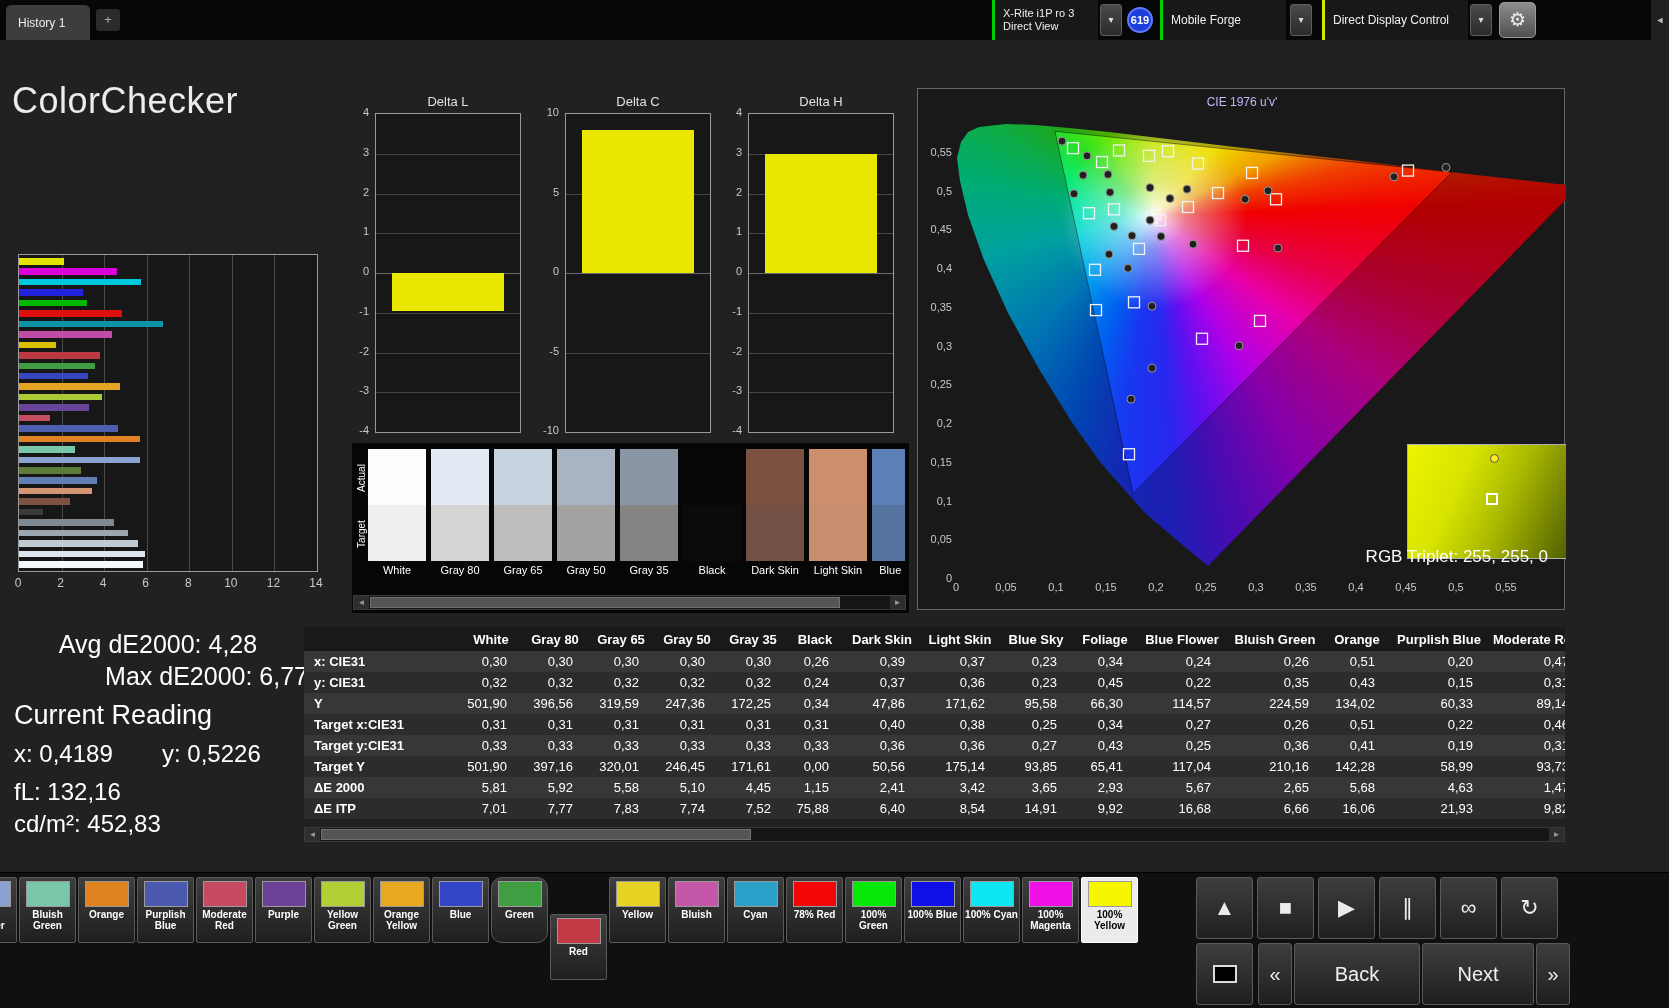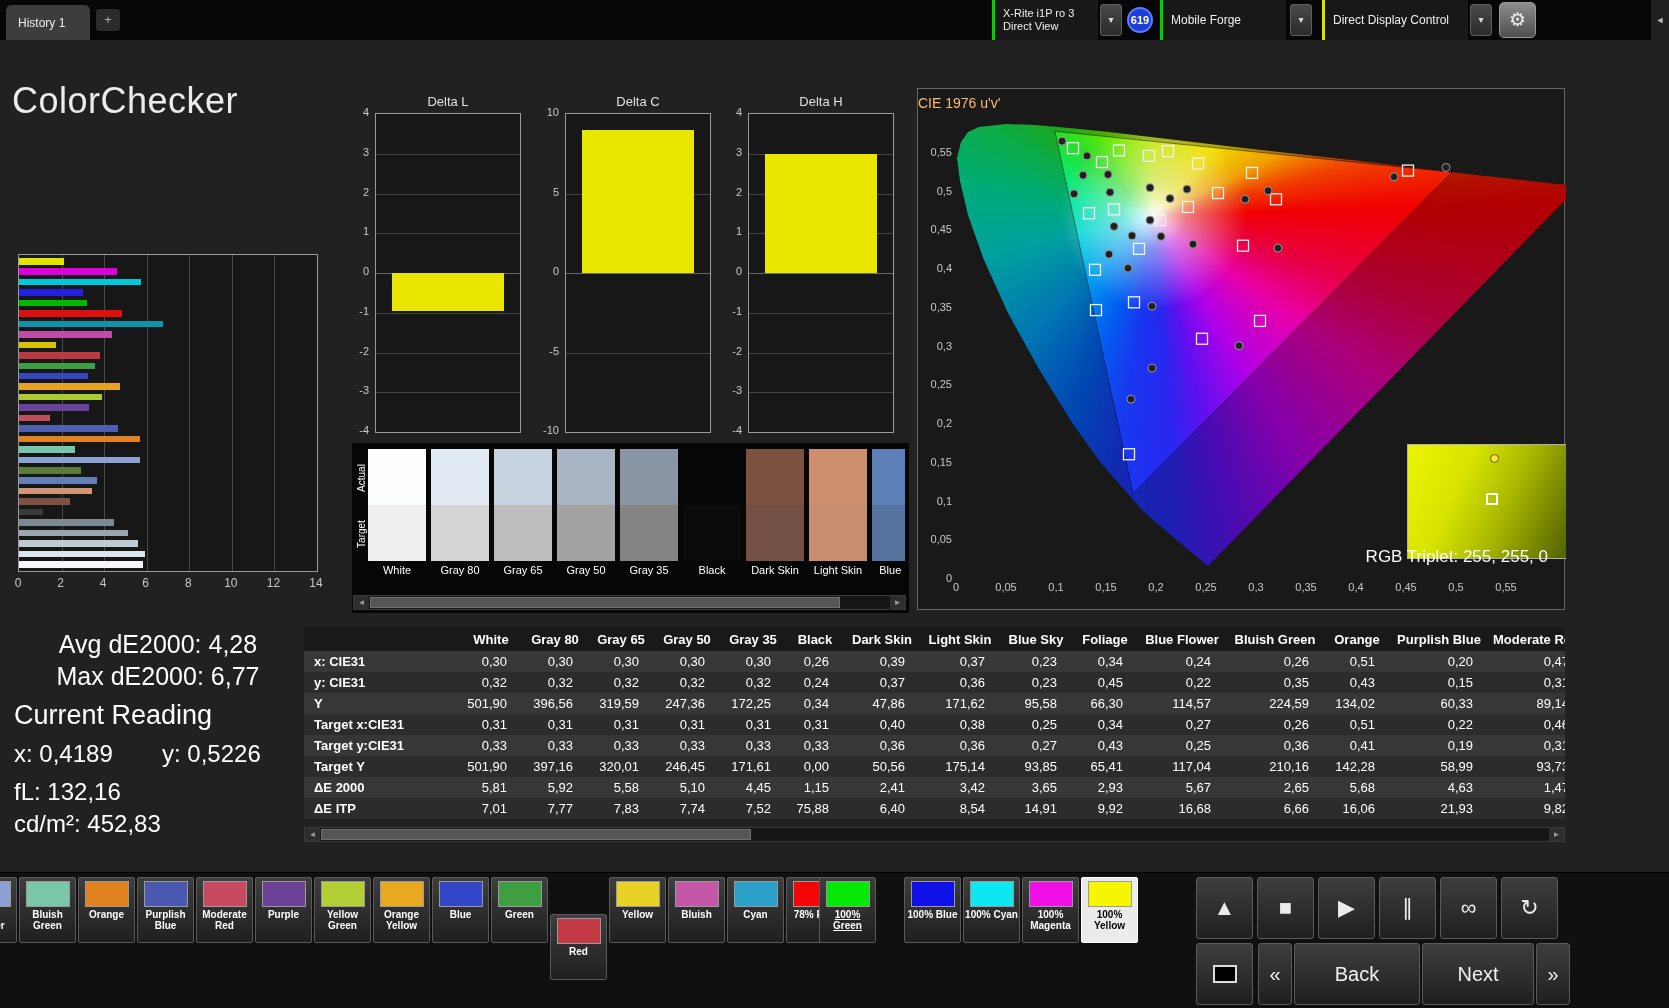--- a/index.html
+++ b/index.html
@@ -52,21 +52,21 @@
   .sact, .stgt { height:56px; }
   .slab { height:16px; padding-top:3px; font-size:11px; text-align:center; color:#fff; white-space:nowrap; }
   
   .hscroll { position:absolute; height:15px; background:#161616; border:1px solid #3a3a3a; }
   .hs-left, .hs-right { position:absolute; top:0; width:15px; height:13px; background:#2e2e2e; color:#999;
                         font-size:8px; line-height:13px; text-align:center; }
   .hs-left { left:0; } .hs-right { right:0; }
   .hs-thumb { position:absolute; top:1px; height:11px; background:#555; border:1px solid #707070; }
   
   .cie-panel { position:absolute; left:917px; top:88px; width:648px; height:522px; background:#191919; border:1px solid #666; }
-  .cie-title { position:absolute; top:6px; width:648px; text-align:left; font-size:14px; color:#fdba74; }
+  .cie-title { position:absolute; top:6px; width:648px; text-align:center; font-size:12px; color:#c4b5fd; }
   .cie-plot { position:absolute; left:38px; top:25px; width:610px; height:465px; overflow:hidden; }
   .cie-layer { position:absolute; left:0; top:0; width:610px; height:465px; }
   .spectrum { background:conic-gradient(from 0deg at 32.4% 21.9%,
       #c8e800 0deg,#f0e000 42deg,#f0a000 64deg,#f04000 76deg,#f00000 88deg,#e80048 108deg,
       #e800a8 126deg,#b000e8 150deg,#6010f0 166deg,#2828f0 176deg,#1838f0 188deg,#0060f0 202deg,
       #00a0f0 226deg,#00d8d8 256deg,#00e8a0 280deg,#10e860 298deg,#28e028 312deg,#66e800 330deg,
       #9ae800 345deg,#c8e800 360deg); }
   .clip-horseshoe { clip-path: path("M252,452 L235,438 L216,422 L188,398 L144,348 L115,307 L83,255 L52,199 L28,146 L12,101 L4,67 L1,44 L5,28 L12,18 L23,13 L50,10 L79,11 L113,14 L153,18 L203,24 L262,31 L332,39 L404,47 L469,55 L520,61 L557,65 L601,70 L623,72 Z"); }
   .clip-gamut { clip-path: polygon(16.2% 3.7%, 81.3% 12.5%, 29% 81.7%); }
   .dimmed { filter:brightness(0.74); }
@@ -74,21 +74,21 @@
   .cieyl { position:absolute; width:34px; left:0; text-align:right; font-size:11px; color:#c8c8c8; }
   .ciexl { position:absolute; top:492px; width:44px; text-align:center; font-size:11px; color:#c8c8c8; }
   .inset { position:absolute; left:451px; top:330px; width:180px; height:115px; border:1px solid #b0b0b0;
            background:linear-gradient(115deg,#ecf400 0%,#d8e400 30%,#a8b800 55%,#5a6800 88%,#414e00 100%); }
   .inset-dot { position:absolute; left:82px; top:9px; width:9px; height:9px; border-radius:50%;
                background:#ffe81e; border:1px solid #555; }
   .inset-sq { position:absolute; left:78px; top:48px; width:12px; height:12px; border:2px solid #fff; }
   .rgb-label { position:absolute; left:330px; top:458px; width:300px; text-align:right; font-size:17px; color:#fff; }
   
   .read-avg { position:absolute; left:8px; top:630px; width:300px; text-align:center; font-size:25px; }
-  .read-max { position:absolute; left:8px; top:662px; width:300px; text-align:center; font-size:25px; }
+  .read-max { position:absolute; left:8px; top:662px; width:300px; text-align:right; font-size:25px; }
   .read-head { position:absolute; left:14px; top:700px; font-size:27px; }
   .read-x { position:absolute; left:14px; top:740px; font-size:24px; }
   .read-y { position:absolute; left:162px; top:740px; font-size:24px; }
   .read-fl { position:absolute; left:14px; top:778px; font-size:24px;text-align:center; }
   .read-cd { position:absolute; left:14px; top:810px; font-size:24px; }
   
   .table-wrap { position:absolute; left:304px; top:627px; width:1261px; height:196px; overflow:hidden; }
   .table-wrap table { border-collapse:collapse; table-layout:fixed; font-size:13px; color:#fff; }
   .table-wrap th { background:#191919; font-weight:bold; height:24px; text-align:center; padding:0 3px;
                    white-space:nowrap; overflow:hidden; }
@@ -592,21 +592,21 @@
           <div class="plabel">Yellow Green</div>
         </div>
         <div class="patch" style="left: 373px;">
           <div class="pswatch" style="background: rgb(232, 168, 31);"></div>
           <div class="plabel">Orange Yellow</div>
         </div>
         <div class="patch" style="left: 432px;">
           <div class="pswatch" style="background: rgb(52, 70, 200);"></div>
           <div class="plabel">Blue</div>
         </div>
-        <div class="patch" style="left: 491px;">
+        <div class="patch" style="left: 491px; border-radius: 11px;">
           <div class="pswatch" style="background: rgb(63, 158, 66);"></div>
           <div class="plabel">Green</div>
         </div>
         <div class="patch" style="left: 550px; margin-top: 37px;">
           <div class="pswatch" style="background: rgb(194, 58, 70);"></div>
           <div class="plabel">Red</div>
         </div>
         <div class="patch" style="left: 609px;">
           <div class="pswatch" style="background: rgb(232, 210, 35);"></div>
           <div class="plabel">Yellow</div>
@@ -616,21 +616,21 @@
           <div class="plabel">Bluish</div>
         </div>
         <div class="patch" style="left: 727px;">
           <div class="pswatch" style="background: rgb(43, 160, 200);"></div>
           <div class="plabel">Cyan</div>
         </div>
         <div class="patch" style="left: 786px;">
           <div class="pswatch" style="background: rgb(244, 6, 6);"></div>
           <div class="plabel">78% Red</div>
         </div>
-        <div class="patch" style="left: 819px; text-decoration: underline;">
+        <div class="patch" style="left: 845px;">
           <div class="pswatch" style="background: rgb(6, 232, 6);"></div>
           <div class="plabel">100% Green</div>
         </div>
         <div class="patch" style="left: 904px;">
           <div class="pswatch" style="background: rgb(15, 15, 232);"></div>
           <div class="plabel">100% Blue</div>
         </div>
         <div class="patch" style="left: 963px;">
           <div class="pswatch" style="background: rgb(14, 230, 242);"></div>
           <div class="plabel">100% Cyan</div>

